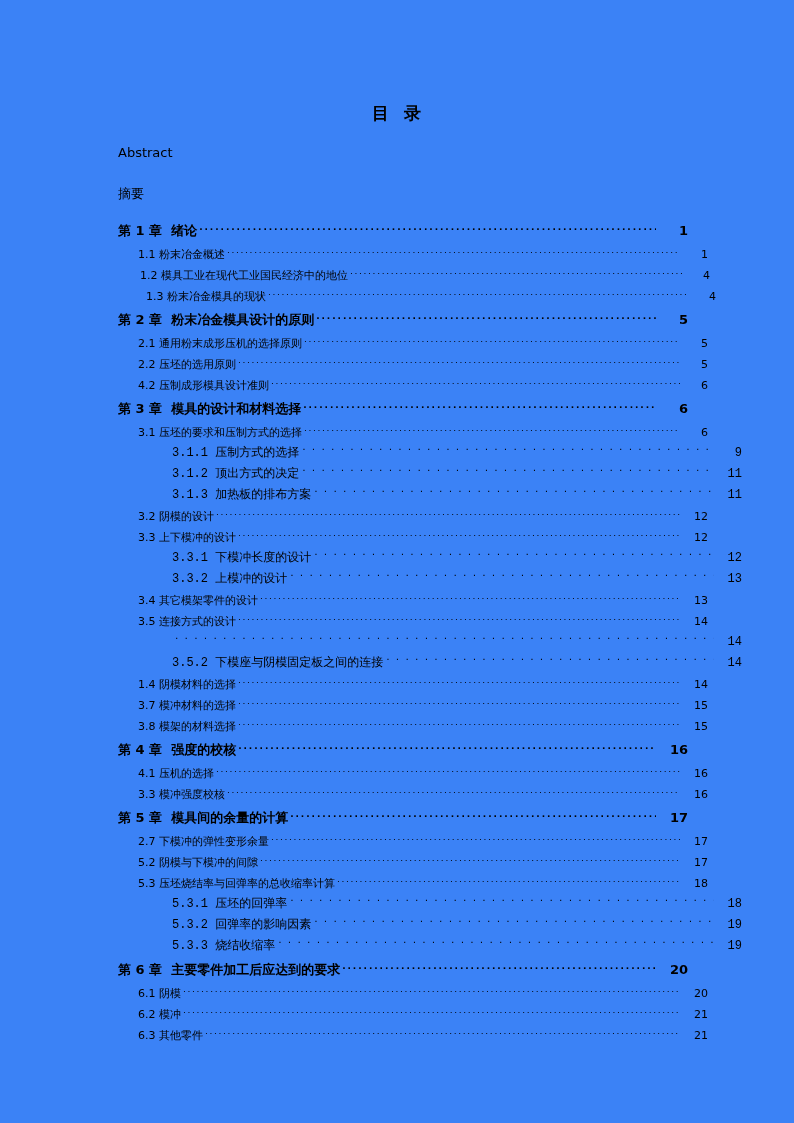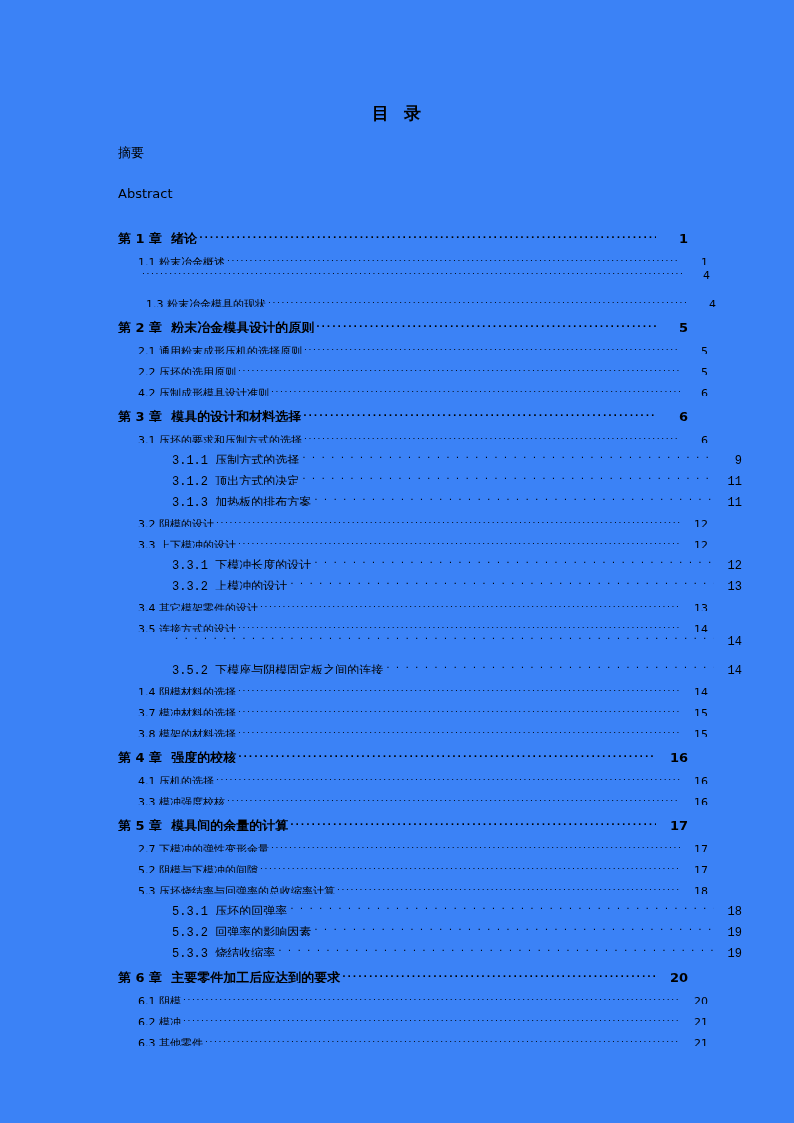--- a/index.html
+++ b/index.html
@@ -68,21 +68,20 @@
     display: flex;
     align-items: baseline;
     width: 100%;
     white-space: nowrap;
     overflow: hidden;
   }
 
   .toc-label {
     flex: 0 0 auto;
     white-space: pre;
-    margin-top: 8px;
   }
 
   .toc-leader {
     flex: 1 1 auto;
     overflow: hidden;
     height: 1em;
     position: relative;
     margin: 0 2px;
   }
   .toc-leader::after {
@@ -154,36 +153,37 @@
   .pr-46 { padding-right: 46px; }
 </style>
 </head>
 <body>
 
 <div class="page">
 
   <div class="doc-title">目  录</div>
 
   <div class="front-matter">
+    <div class="front-item">Abstract</div>
     <div class="front-item">摘要</div>
-    <div class="front-item">Abstract</div>
   </div>
 
   <div class="toc">
       <div class="toc-row lvl1">
         <span class="toc-label">第 1 章  绪论</span>
         <span class="toc-leader"></span>
         <span class="toc-page">1</span>
       </div>
       <div class="toc-row lvl2 pr-14">
         <span class="toc-label">1.1 粉末冶金概述</span>
         <span class="toc-leader"></span>
         <span class="toc-page">1</span>
       </div>
       <div class="toc-row lvl2 indent-a pr-42">
+        <span class="toc-label">1.2 模具工业在现代工业国民经济中的地位</span>
         <span class="toc-leader"></span>
         <span class="toc-page">4</span>
       </div>
       <div class="toc-row lvl2 indent-b pr-42">
         <span class="toc-label">1.3 粉末冶金模具的现状</span>
         <span class="toc-leader"></span>
         <span class="toc-page">4</span>
       </div>
       <div class="toc-row lvl1">
         <span class="toc-label">第 2 章  粉末冶金模具设计的原则</span>

